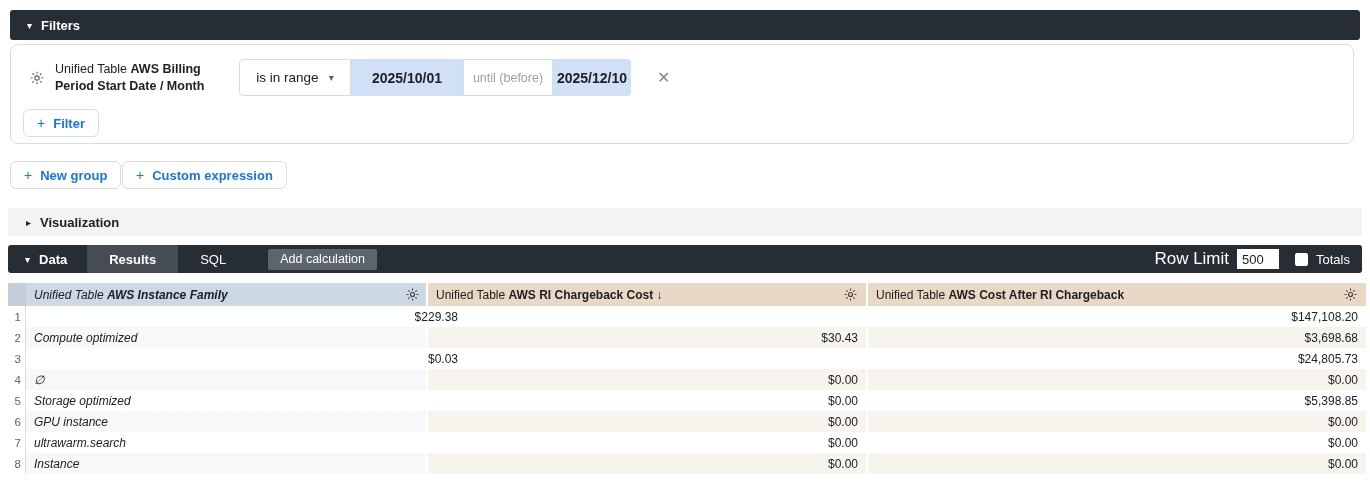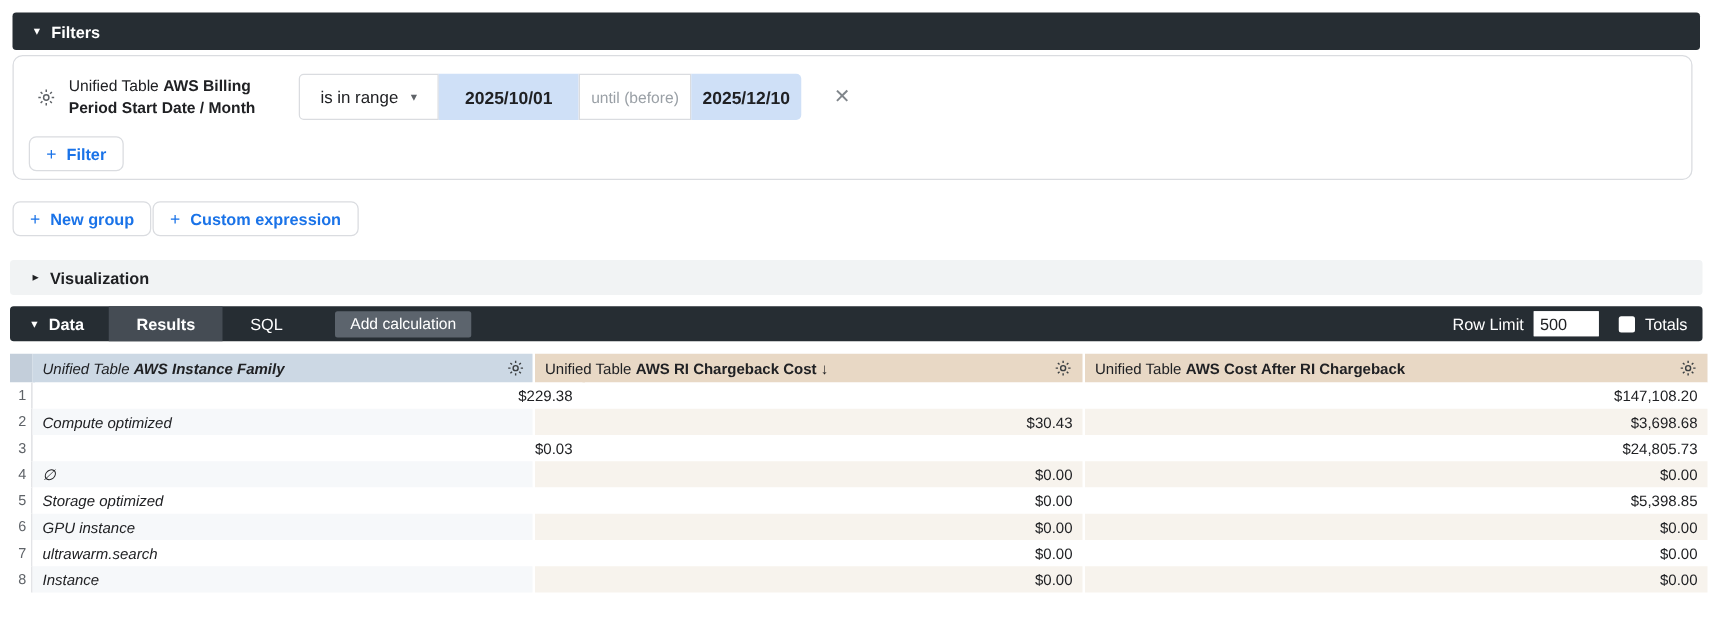--- a/index.html
+++ b/index.html
@@ -21,21 +21,21 @@
   #filter-field-label b { font-weight:bold; }
   #operator-select { margin-left:8px; height:37px; width:112px; border:1px solid #dadce0; border-radius:4px 0 0 4px;
                      background:#fff; display:flex; align-items:center; justify-content:center; gap:10px;
                      font-size:13.5px; color:#202124; cursor:pointer; }
   #operator-select .dd-caret { color:#5f6368; font-size:10px; }
   .date-chip { height:37px; display:flex; align-items:center; justify-content:center; background:#cfe0f7;
                font-size:14px; font-weight:bold; color:#202124; }
   #date-start { width:112px; }
   #until-box { height:37px; width:90px; border:1px solid #dadce0; background:#fff; display:flex; align-items:center;
                justify-content:center; font-size:12.5px; color:#9aa0a6; }
-  #date-end { width:88px; border-radius:0 4px 4px 0;text-align:right; }
+  #date-end { width:78px; border-radius:0 4px 4px 0;text-align:right; }
   #remove-filter { margin-left:26px; color:#80868b; font-size:16px; cursor:pointer; line-height:1; }
   .blue-btn { display:inline-flex; align-items:center; gap:8px; height:28px; padding:0 13px; border:1px solid #dadce0;
               border-radius:6px; background:#fff; color:#1a73e8; font-size:13px; font-weight:bold; cursor:pointer; }
   .blue-btn .plus { font-size:14px; font-weight:normal; }
   #add-filter-btn { position:absolute; left:12px; top:64px; }
   #new-group-btn { position:absolute; left:10px; top:161px; }
   #custom-expression-btn { position:absolute; left:122px; top:161px; }
 
   
   #viz-bar { position:absolute; left:8px; top:208px; width:1354px; height:28px; background:#f1f3f4; border-radius:3px;
@@ -45,22 +45,22 @@
 
   
   #data-bar { top:245px; left:8px; width:1354px; height:28px; padding-left:0; }
   #data-label { display:flex; align-items:center; padding:0 20px 0 17px; }
   .tab { height:28px; display:flex; align-items:center; justify-content:center; padding:0 22px; font-size:13px;
          color:#fff; cursor:pointer; }
   .tab.active { background:#454c54; font-weight:bold; }
   #add-calc-btn { margin-left:20px; height:21px; background:#5c646d; border:none; border-radius:2px; color:#fff;
                   font-size:12.5px; padding:0 12px; font-family:inherit; cursor:pointer; }
   #data-bar-right { margin-left:auto; display:flex; align-items:center; padding-right:12px; gap:8px; }
-  #row-limit-label { font-size:13px; }
-  #row-limit-input { width:52px; height:20px; border:1px solid #fff; background:#fff; font-size:13px; color:#202124;
+  #row-limit-label { font-size:17px; }
+  #row-limit-input { width:42px; height:20px; border:1px solid #fff; background:#fff; font-size:13px; color:#202124;
                      padding:0 4px; font-family:inherit; }
   #totals-checkbox { width:13px; height:13px; background:#fff; border-radius:2px; margin-left:8px; cursor:pointer; }
   #totals-label { font-size:13px; }
 
   
   #table-wrap { position:absolute; left:8px; top:283px; width:1358px; }
   .t-row { display:flex; height:21px; align-items:stretch; font-size:12px; color:#202124; }
   .t-header { height:23px; font-size:12px; }
   .c-num { flex:0 0 18px; display:flex; align-items:center; justify-content:flex-end; padding-right:4px;
            color:#5f6368; font-size:11.5px; border-right:1px solid #dadce0; background:#fff; }

